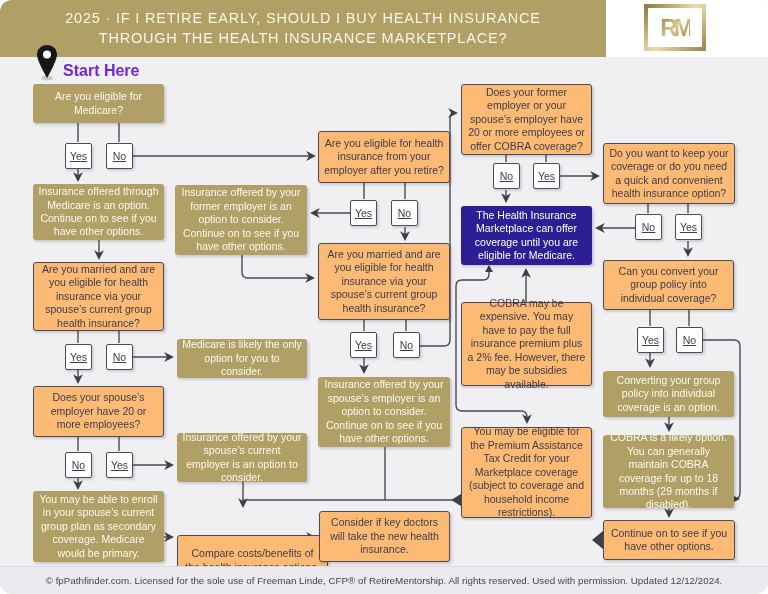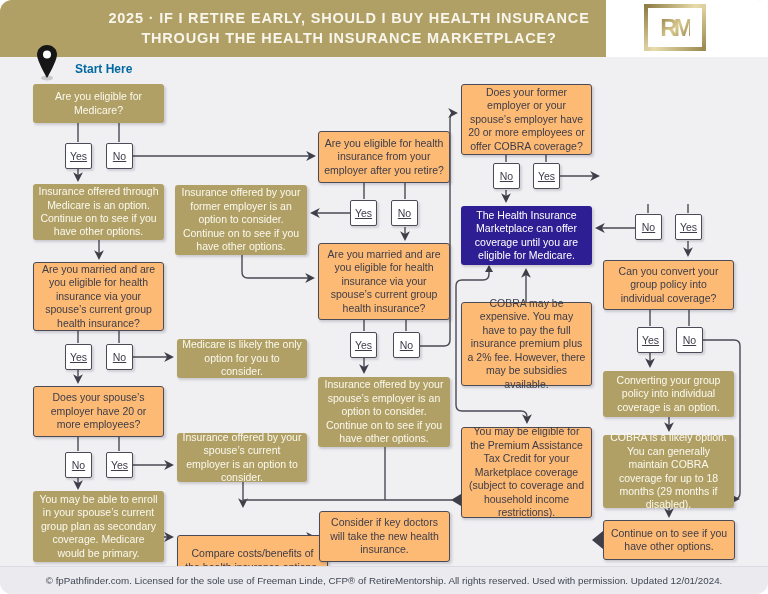--- a/index.html
+++ b/index.html
@@ -8,30 +8,30 @@
   html,body{margin:0;padding:0;background:#fff;}
   .page{position:relative;width:768px;height:594px;background:var(--pagebg);
         font-family:"Liberation Sans",sans-serif;border-radius:12px;overflow:hidden;}
   
   .hdr-gold{position:absolute;left:0;top:0;width:606px;height:57px;background:var(--gold);}
   .hdr-notch{position:absolute;left:606px;top:19px;width:0;height:0;
              border-top:9px solid transparent;border-bottom:9px solid transparent;
              border-left:11px solid var(--gold);}
   .hdr-white{position:absolute;left:606px;top:0;width:162px;height:57px;background:#ffffff;}
   .title{position:absolute;left:0;top:9px;width:606px;text-align:center;color:#f8f6ec;
-         font-size:14.5px;letter-spacing:.8px;line-height:1.35;font-weight:700;padding-left:46px;}
+         font-size:14.5px;letter-spacing:.8px;line-height:1.35;font-weight:400;}
   .logo{position:absolute;left:644px;top:4px;width:62px;height:47px;box-sizing:border-box;
         border:4px solid #c9b878;
         border-image:linear-gradient(135deg,#8f7d45,#e8dcab,#9c8a50) 1;
         display:flex;align-items:center;justify-content:center;background:#fff;}
   .logo span{font-weight:bold;font-size:24px;letter-spacing:-4px;
         background:linear-gradient(135deg,#8f7d45,#d9c98e,#8f7d45);
         -webkit-background-clip:text;background-clip:text;color:transparent;}
   
-  .start-label{position:absolute;left:63px;top:62px;font-size:12px;font-weight:bold;color:#0369a1;margin-left:12px;}
+  .start-label{position:absolute;left:63px;top:62px;font-size:16px;font-weight:bold;color:#6d28d9;}
   .pin{position:absolute;left:36px;top:44px;}
   
   .box{position:absolute;box-sizing:border-box;display:flex;align-items:center;justify-content:center;
        text-align:center;padding:3px 5px;font-size:10.5px;line-height:1.28;border-radius:3px;}
   .white{background:#fdba74;border:1.4px solid #4b4b57;color:#3c3c4a;box-shadow:1.5px 2px 2.5px rgba(40,40,60,.18);}
   .gold{background:var(--gold);color:#fbf9ef;box-shadow:1.5px 2px 2.5px rgba(40,40,60,.18);}
   .purple{background:var(--purple);color:#ffffff;box-shadow:1.5px 2px 2.5px rgba(40,40,60,.18);}
   .yn{position:absolute;box-sizing:border-box;width:27px;height:26px;background:#fff;
       border:1.4px solid #4b4b57;color:#3c3c4a;display:flex;align-items:center;justify-content:center;
       font-size:10.5px;border-radius:2px;box-shadow:1.5px 2px 2px rgba(40,40,60,.15);text-decoration:underline;}
@@ -153,26 +153,27 @@
   <div class="yn" style="left:393px;top:332px">No</div>
   <div class="box gold" style="left:318px;top:377px;width:132px;height:70px">Insurance offered by your spouse’s employer is an option to consider. Continue on to see if you have other options.</div>
 
   <div class="box white" style="left:461px;top:84px;width:131px;height:71px">Does your former employer or your spouse’s employer have 20 or more employees or offer COBRA coverage?</div>
   <div class="yn" style="left:493px;top:163px">No</div>
   <div class="yn" style="left:533px;top:163px">Yes</div>
   <div class="box purple" style="left:461px;top:206px;width:131px;height:59px">The Health Insurance Marketplace can offer coverage until you are eligible for Medicare.</div>
   <div class="box white" style="left:461px;top:302px;width:131px;height:84px">COBRA may be expensive. You may have to pay the full insurance premium plus a 2% fee. However, there may be subsidies available.</div>
   <div class="box white" style="left:461px;top:427px;width:131px;height:91px">You may be eligible for the Premium Assistance Tax Credit for your Marketplace coverage (subject to coverage and household income restrictions).</div>
 
+  <div class="box white" style="left:603px;top:143px;width:132px;height:61px">Do you want to keep your coverage or do you need a quick and convenient health insurance option?</div>
   <div class="yn" style="left:635px;top:214px">No</div>
   <div class="yn" style="left:675px;top:214px">Yes</div>
   <div class="box white" style="left:603px;top:260px;width:131px;height:50px">Can you convert your group policy into individual coverage?</div>
   <div class="yn" style="left:637px;top:327px">Yes</div>
   <div class="yn" style="left:676px;top:327px">No</div>
   <div class="box gold" style="left:603px;top:371px;width:131px;height:46px">Converting your group policy into individual coverage is an option.</div>
   <div class="box gold" style="left:603px;top:435px;width:131px;height:73px">COBRA is a likely option. You can generally maintain COBRA coverage for up to 18 months (29 months if disabled).</div>
   <div class="box white" style="left:603px;top:520px;width:132px;height:40px">Continue on to see if you have other options.</div>
 
   <div class="footer">
-    <span>© fpPathfinder.com. Licensed for the sole use of Freeman Linde, CFP® of RetireMentorship. All rights reserved. Used with permission. Updated 12/01/2024.</span>
+    <span>© fpPathfinder.com. Licensed for the sole use of Freeman Linde, CFP® of RetireMentorship. All rights reserved. Used with permission. Updated 12/12/2024.</span>
   </div>
 
 </div>
 
 </body></html>

